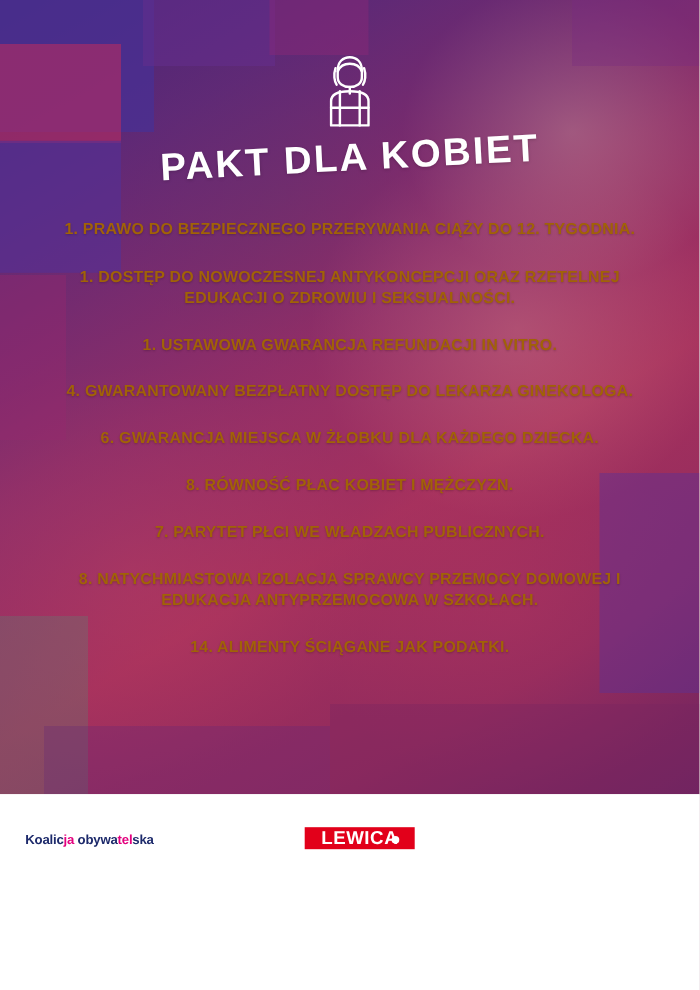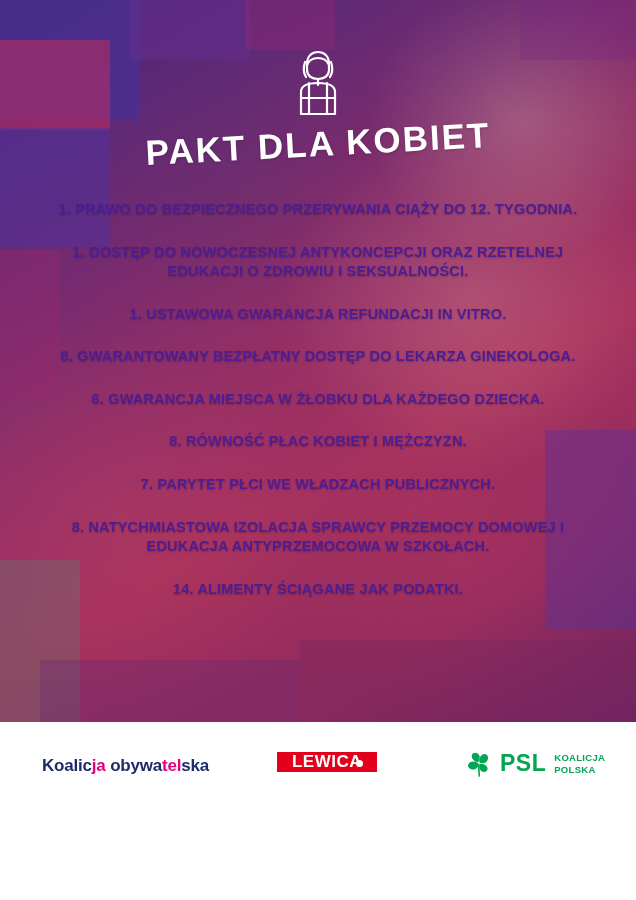--- a/index.html
+++ b/index.html
@@ -92,21 +92,21 @@
 
   
   .demands {
     position: absolute;
     top: 200px;
     left: 28px;
     width: 580px;
     text-align: center;
   }
   .demand {
-    color: #4c1d95;
+    color: #a16207;
     font-size: 14.5px;
     font-weight: bold;
     line-height: 1.35;
     letter-spacing: 0.2px;
     margin: 0 0 23px 0;
     padding: 0 14px;
     text-shadow: 0 1px 2px rgba(0,0,0,0.22);
   }
 
   
@@ -122,23 +122,23 @@
     position: absolute;
     top: 20px;
     left: 0;
     width: 636px;
     height: 50px;
   }
 
   
   .logo-ko {
     position: absolute;
-    left: 42px;
+    left: 23px;
     top: 14px;
-    font-size: 17px;
+    font-size: 12px;
     font-weight: bold;
     letter-spacing: -0.2px;
     white-space: nowrap;
   }
   .ko-a { color: #1d2a6b; }
   .ko-b { color: #e3007e; }
 
   
   .logo-lewica {
     position: absolute;
@@ -225,55 +225,37 @@
       <path d="M40 35 L40 66"></path>
     </svg>
   </div>
 
   <div class="title">PAKT DLA KOBIET</div>
 
   <div class="demands">
     <p class="demand">1. PRAWO DO BEZPIECZNEGO PRZERYWANIA CIĄŻY DO 12. TYGODNIA.</p>
     <p class="demand">1. DOSTĘP DO NOWOCZESNEJ ANTYKONCEPCJI ORAZ RZETELNEJ EDUKACJI O ZDROWIU I SEKSUALNOŚCI.</p>
     <p class="demand">1. USTAWOWA GWARANCJA REFUNDACJI IN VITRO.</p>
-    <p class="demand">8. GWARANTOWANY BEZPŁATNY DOSTĘP DO LEKARZA GINEKOLOGA.</p>
+    <p class="demand">4. GWARANTOWANY BEZPŁATNY DOSTĘP DO LEKARZA GINEKOLOGA.</p>
     <p class="demand">6. GWARANCJA MIEJSCA W ŻŁOBKU DLA KAŻDEGO DZIECKA.</p>
     <p class="demand">8. RÓWNOŚĆ PŁAC KOBIET I MĘŻCZYZN.</p>
     <p class="demand">7. PARYTET PŁCI WE WŁADZACH PUBLICZNYCH.</p>
     <p class="demand">8. NATYCHMIASTOWA IZOLACJA SPRAWCY PRZEMOCY DOMOWEJ I EDUKACJA ANTYPRZEMOCOWA W SZKOŁACH.</p>
     <p class="demand">14. ALIMENTY ŚCIĄGANE JAK PODATKI.</p>
   </div>
 
   <div class="footer">
     <div class="logos">
 
       <div class="logo-ko">
         <span class="ko-a">Koalic</span><span class="ko-b">ja </span><span class="ko-a">obywa</span><span class="ko-b">tel</span><span class="ko-a">ska</span>
       </div>
 
       <div class="logo-lewica">
         <span>LEWICA</span>
         <span class="lewica-dot"></span>
       </div>
 
-      <div class="logo-psl">
-        <span class="psl-clover">
-          <svg viewBox="0 0 26 26" width="26" height="26">
-            <g fill="#00a651">
-              <path d="M12.4 12.2 C8.5 9.6 3.6 10.2 2.3 13.2 C1.1 16.1 4.1 19 8.3 18.4 C11.1 18 12.8 15.2 12.4 12.2 Z"></path>
-              <path d="M13.4 11.6 C12.6 7.0 15.4 3.0 18.6 3.1 C21.7 3.2 23.3 7.0 20.8 10.3 C19.1 12.5 15.9 12.9 13.4 11.6 Z"></path>
-              <path d="M12.1 11.2 C8.0 10.6 4.9 6.8 5.9 3.9 C6.9 1.1 11.0 0.9 13.1 4.1 C14.5 6.3 13.6 9.4 12.1 11.2 Z"></path>
-              <path d="M13.6 12.8 C17.6 12.3 21.6 14.7 21.6 17.7 C21.6 20.6 17.8 22.1 14.9 19.7 C12.9 18.1 12.9 15.0 13.6 12.8 Z"></path>
-              <path d="M12.8 13.4 C12.2 17.0 13.6 21.5 13.2 25.6" stroke="#00a651" stroke-width="1.6" fill="none"></path>
-            </g>
-          </svg>
-        </span>
-        <span class="psl-text">PSL</span>
-        <span class="psl-sub">
-          <span>KOALICJA</span><br>
-          <span>POLSKA</span>
-        </span>
-      </div>
 
     </div>
   </div>
 
 </div>
 
 </body></html>

